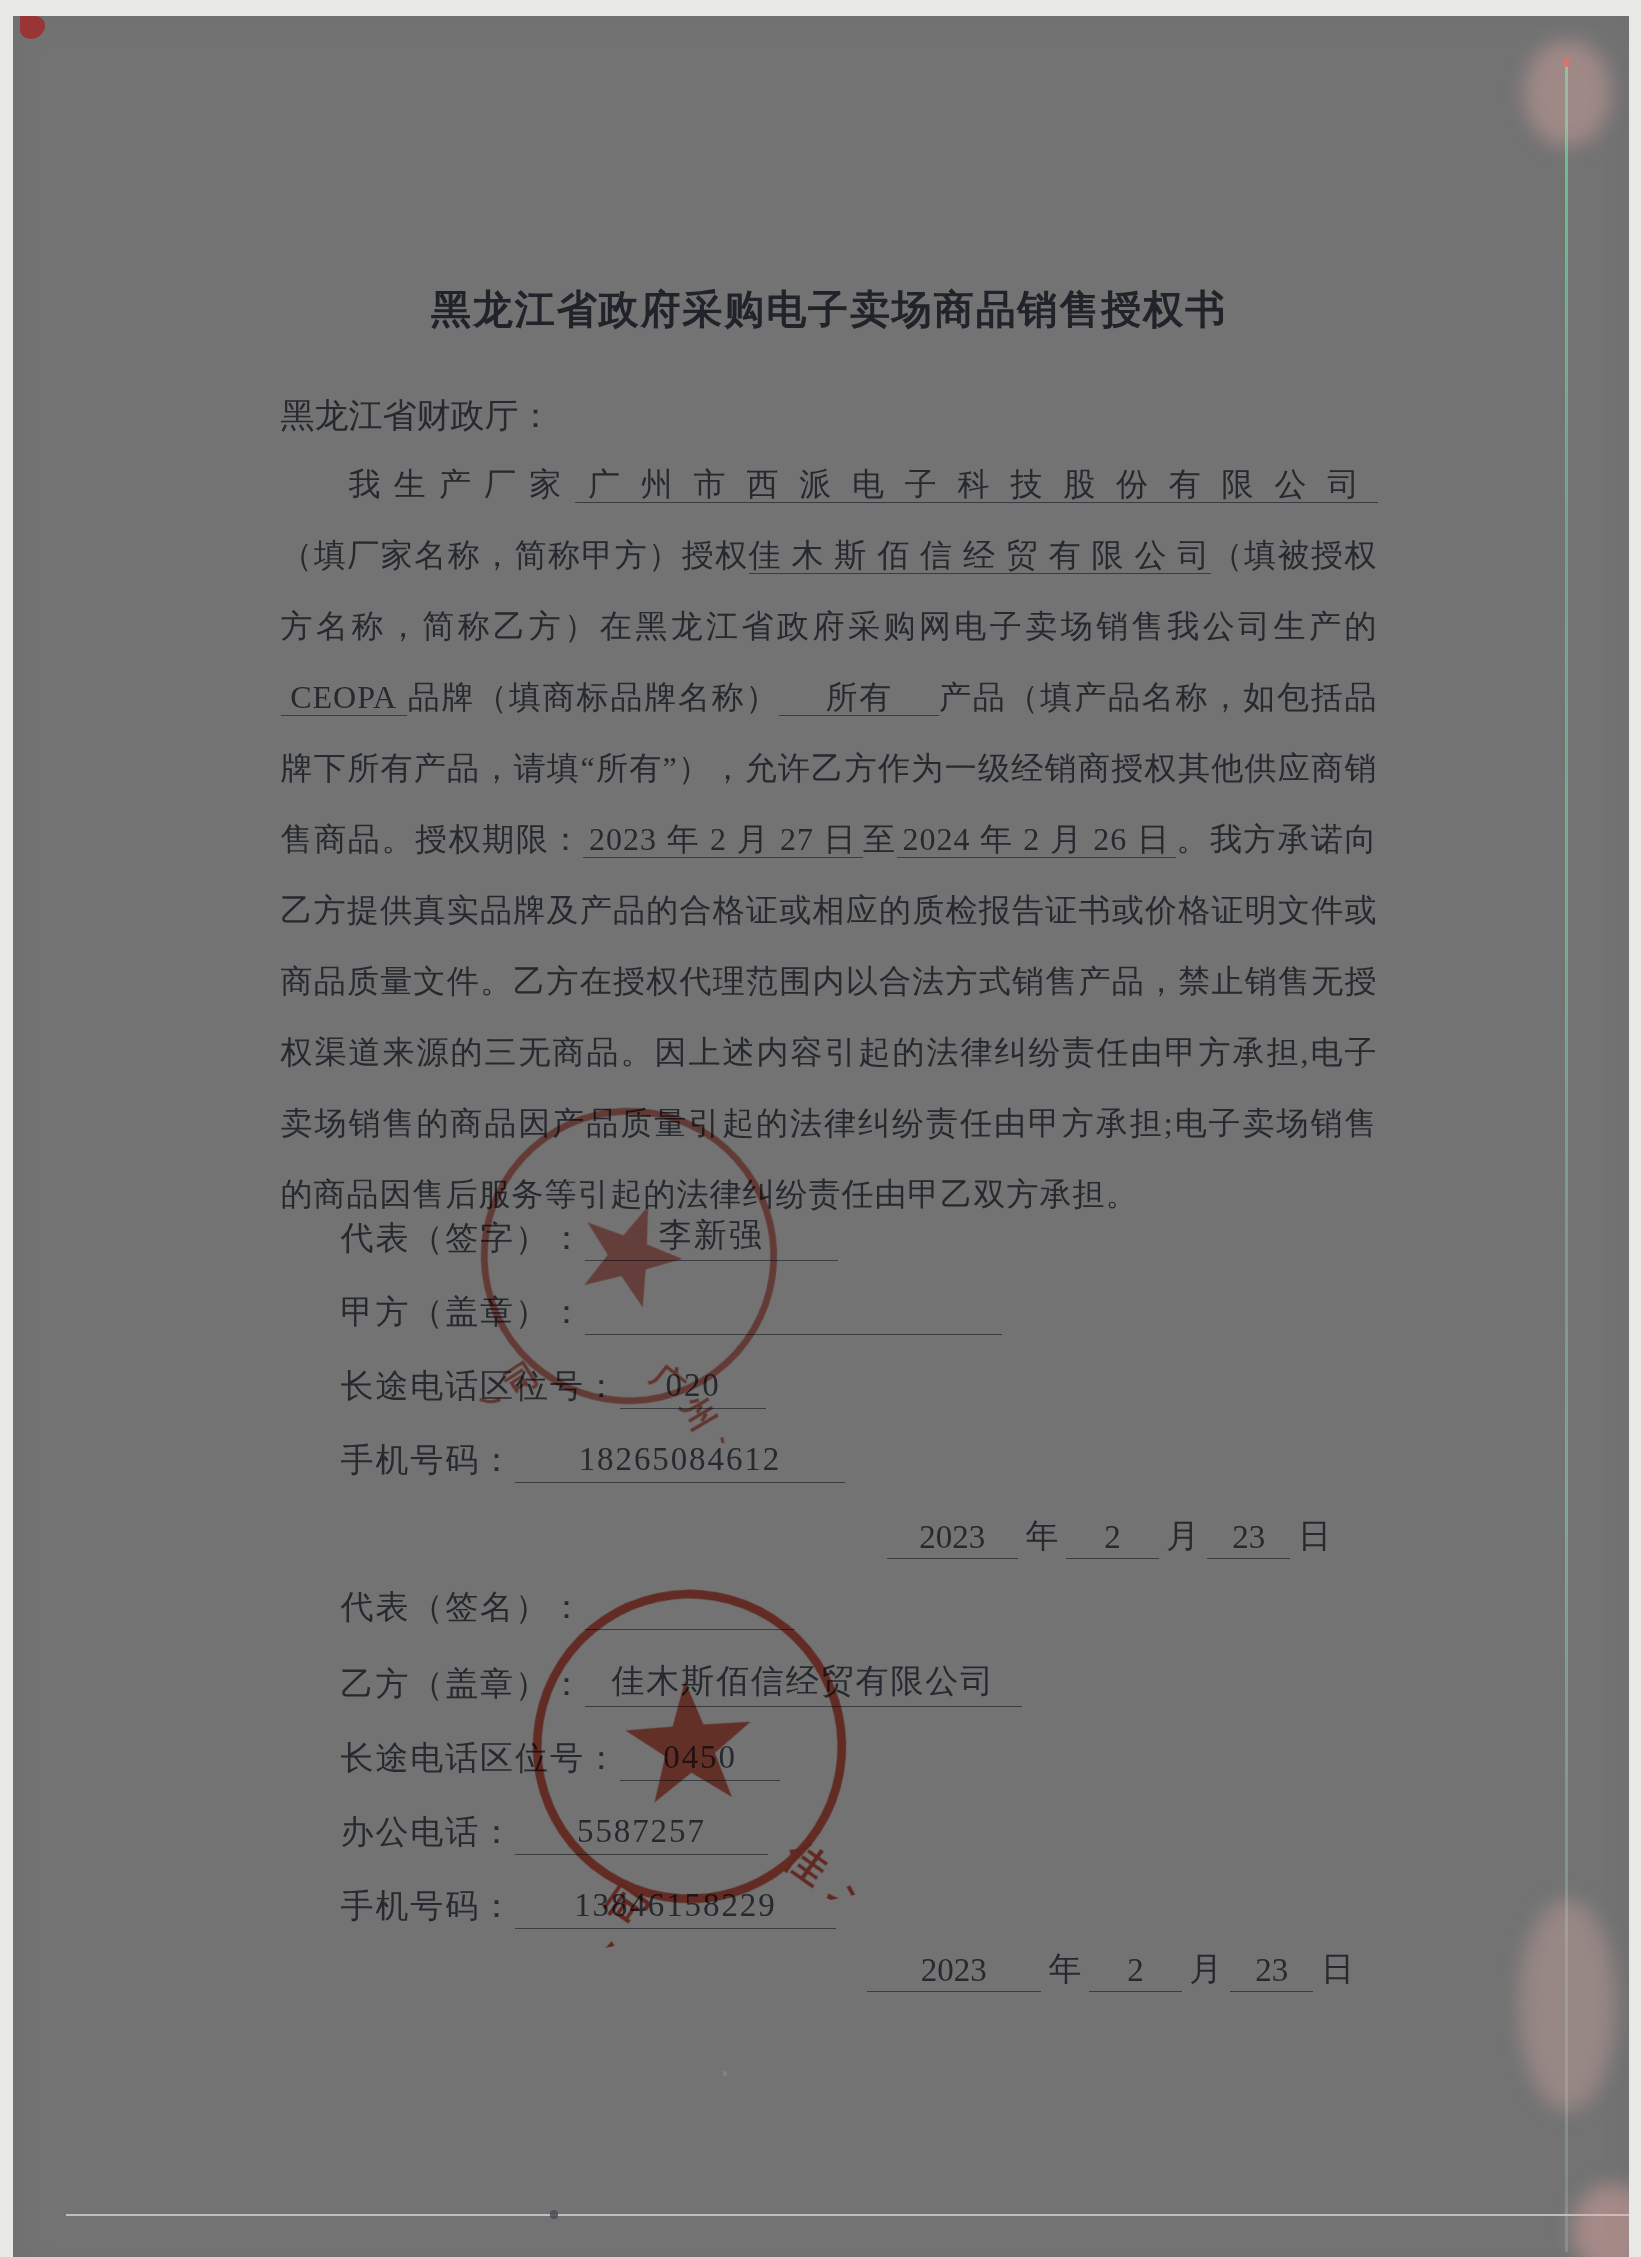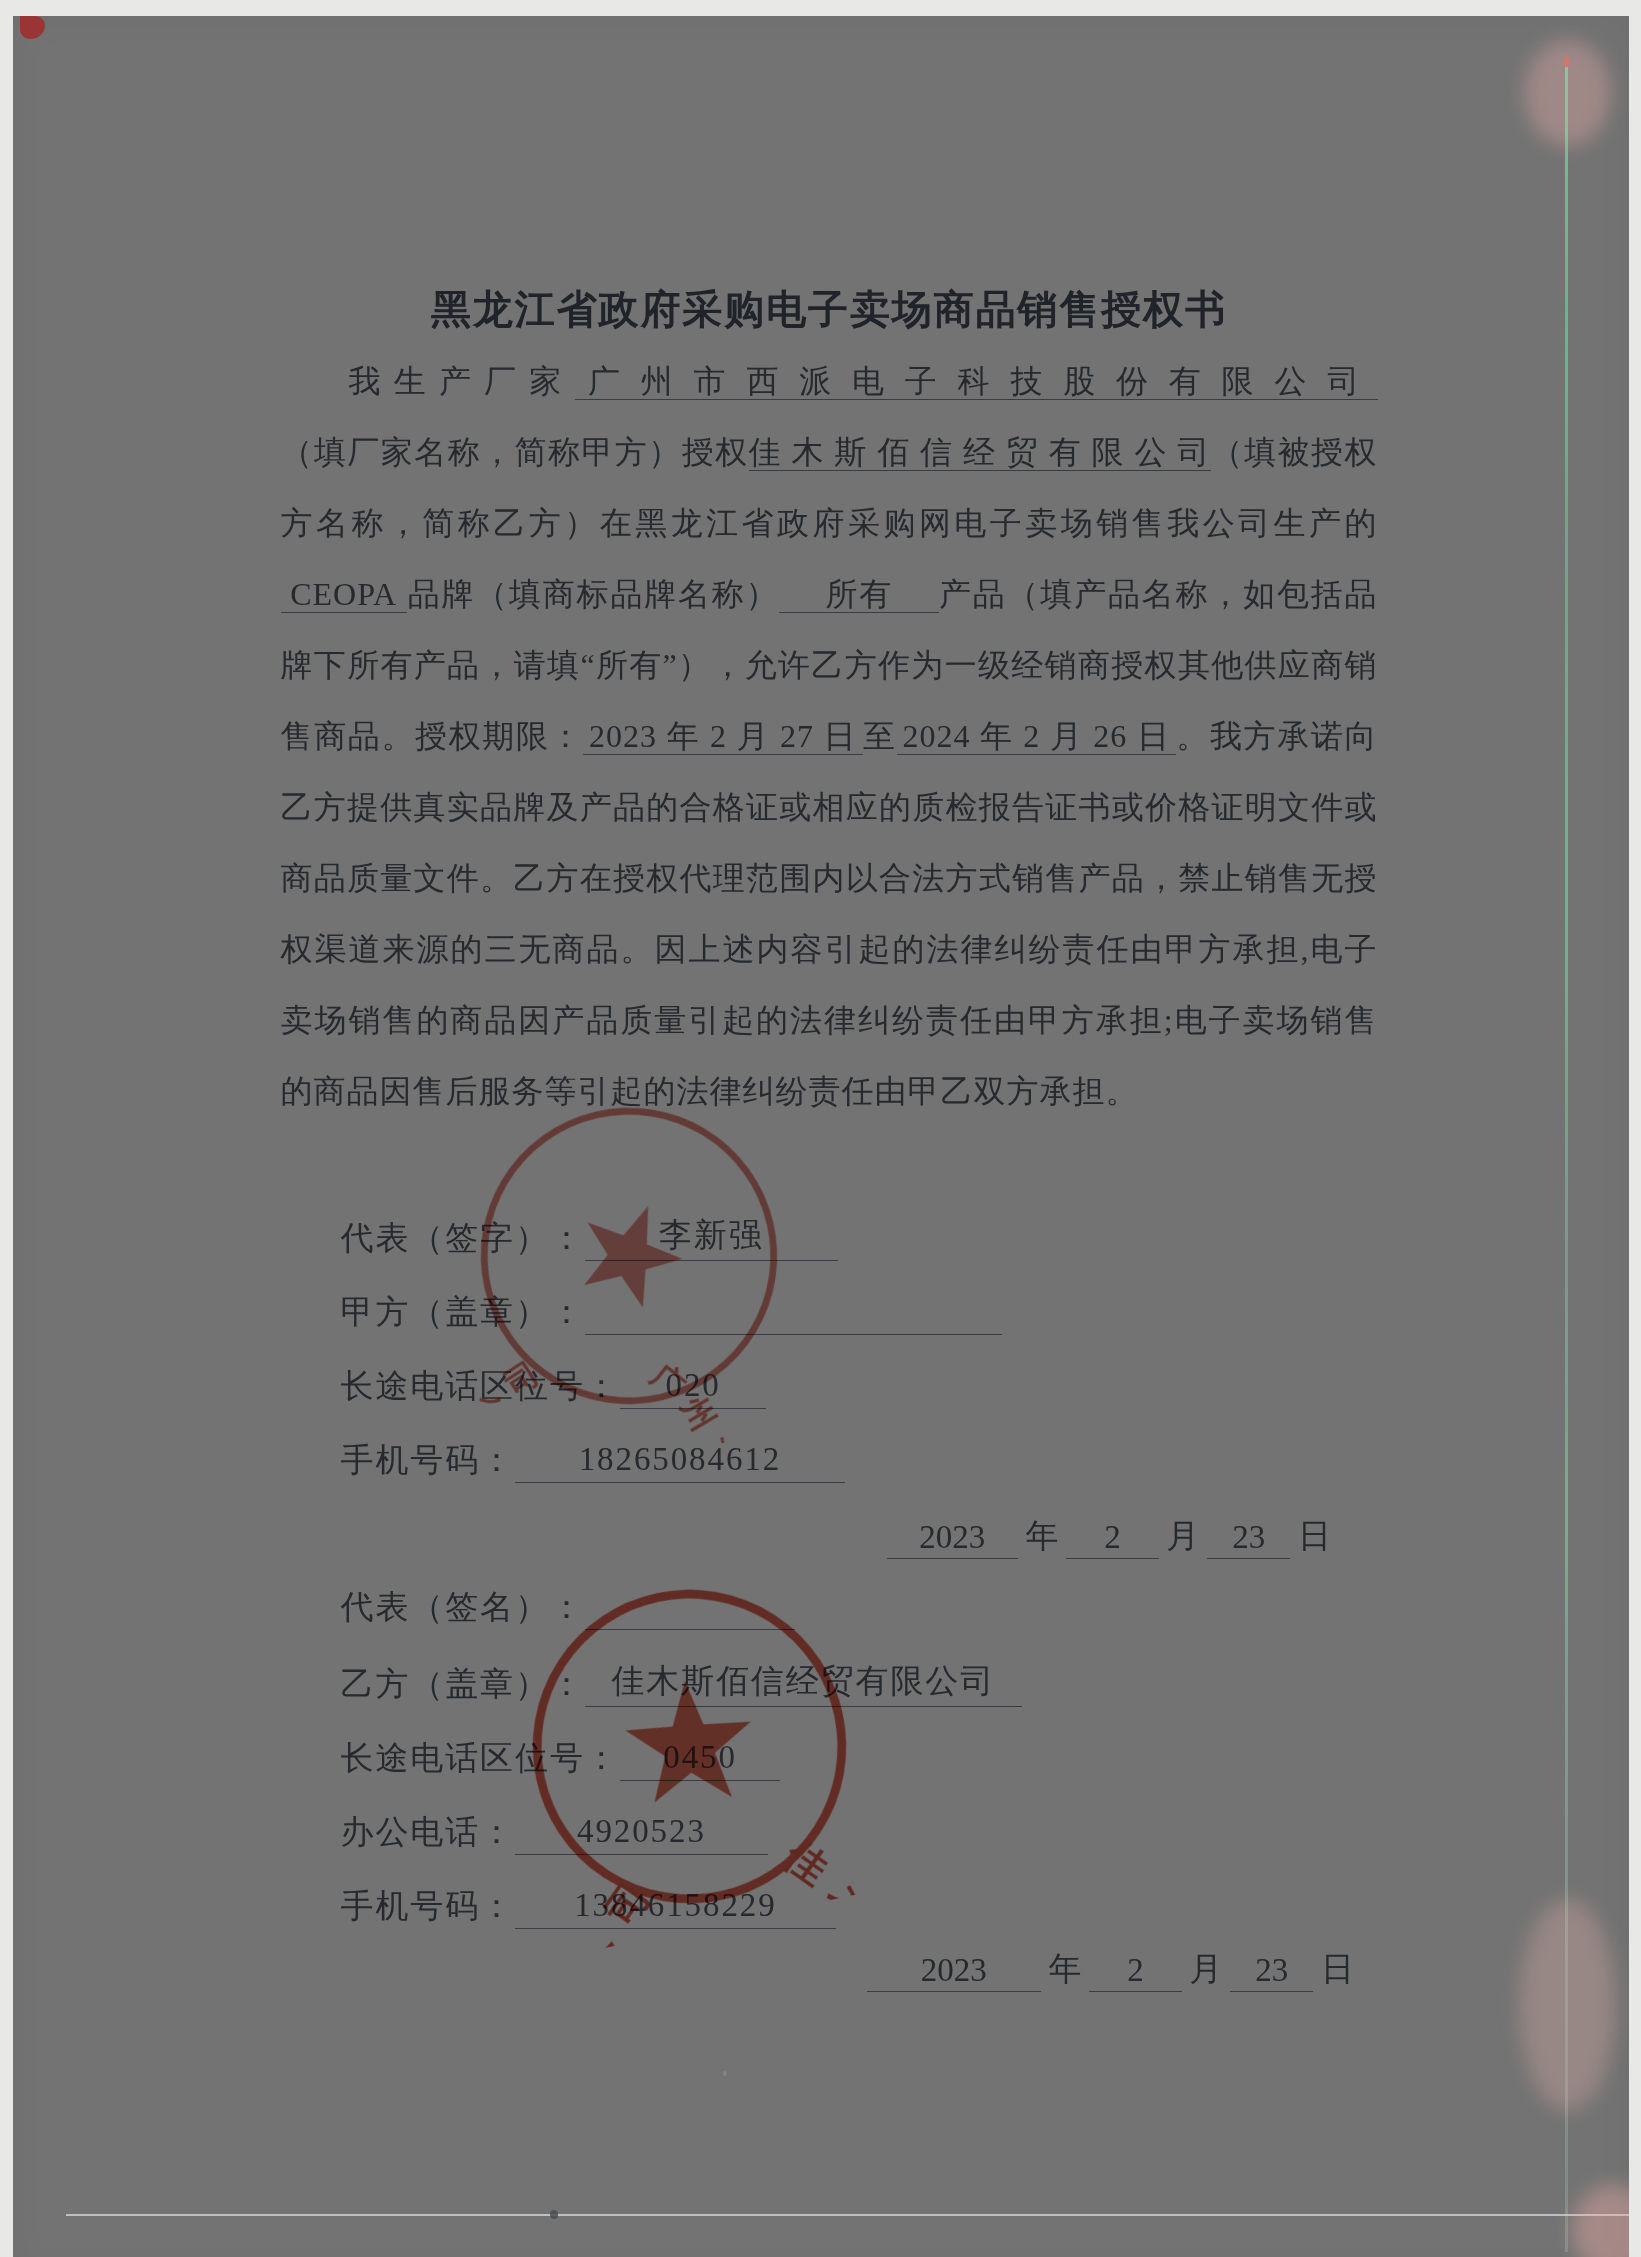--- a/index.html
+++ b/index.html
@@ -76,20 +76,21 @@
   .seal-ring-text{font-family:"Liberation Serif","DejaVu Serif",serif; font-weight:700;}
 </style>
 </head>
 <body>
 
 <div class="page">
 
   <div class="doc">
     <h1 class="title">黑龙江省政府采购电子卖场商品销售授权书</h1>
 
+    <p class="salutation">黑龙江省财政厅：</p>
 
     <p class="body-p"><span>我 生 产 厂 家</span>
       <span class="ul pad-name">广 州 市 西 派 电 子 科 技 股 份 有 限 公 司</span>
       <span>（填厂家名称，简称甲方）授权</span><span class="ul">佳 木 斯 佰 信 经 贸 有 限 公 司</span><span>（填被授权方名称，简称乙方）在黑龙江省政府采购网电子卖场销售我公司生产的</span>
       <span class="ul pad-brand">CEOPA</span><span>品牌（填商标品牌名称）</span><span class="ul pad-blank">所有</span><span>产品（填产品名称，如包括品牌下所有产品，请填“所有”），允许乙方作为一级经销商授权其他供应商销售商品。授权期限：</span><span class="ul pad-date">2023 年 2 月 27 日</span><span>至</span><span class="ul pad-date">2024 年 2 月 26 日</span><span>。我方承诺向乙方提供真实品牌及产品的合格证或相应的质检报告证书或价格证明文件或商品质量文件。乙方在授权代理范围内以合法方式销售产品，禁止销售无授权渠道来源的三无商品。因上述内容引起的法律纠纷责任由甲方承担,电子卖场销售的商品因产品质量引起的法律纠纷责任由甲方承担;电子卖场销售的商品因售后服务等引起的法律纠纷责任由甲乙双方承担。</span></p>
   </div>
 
   <div class="sig-block sig-a">
     <div class="sig-row">
       <span class="lbl">代表（签字）：</span><span class="blank center w-rep-a">李新强</span>
@@ -113,21 +114,21 @@
     <div class="sig-row">
       <span class="lbl">代表（签名）：</span><span class="blank w-rep-b"></span>
     </div>
     <div class="sig-row">
       <span class="lbl">乙方（盖章）：</span><span class="blank w-seal-b">佳木斯佰信经贸有限公司</span>
     </div>
     <div class="sig-row">
       <span class="lbl">长途电话区位号：</span><span class="blank w-area-b">0450</span>
     </div>
     <div class="sig-row">
-      <span class="lbl">办公电话：</span><span class="blank w-office-b">4920523</span>
+      <span class="lbl">办公电话：</span><span class="blank w-office-b">5587257</span>
     </div>
     <div class="sig-row">
       <span class="lbl">手机号码：</span><span class="blank w-mobile-b">13846158229</span>
     </div>
   </div>
 
   <div class="date-line date-b">
     <span class="d-seg d-year">2023</span><span class="d-unit">年</span><span class="d-seg d-month">2</span><span class="d-unit">月</span><span class="d-seg d-day">23</span><span class="d-unit">日</span>
   </div>
 

